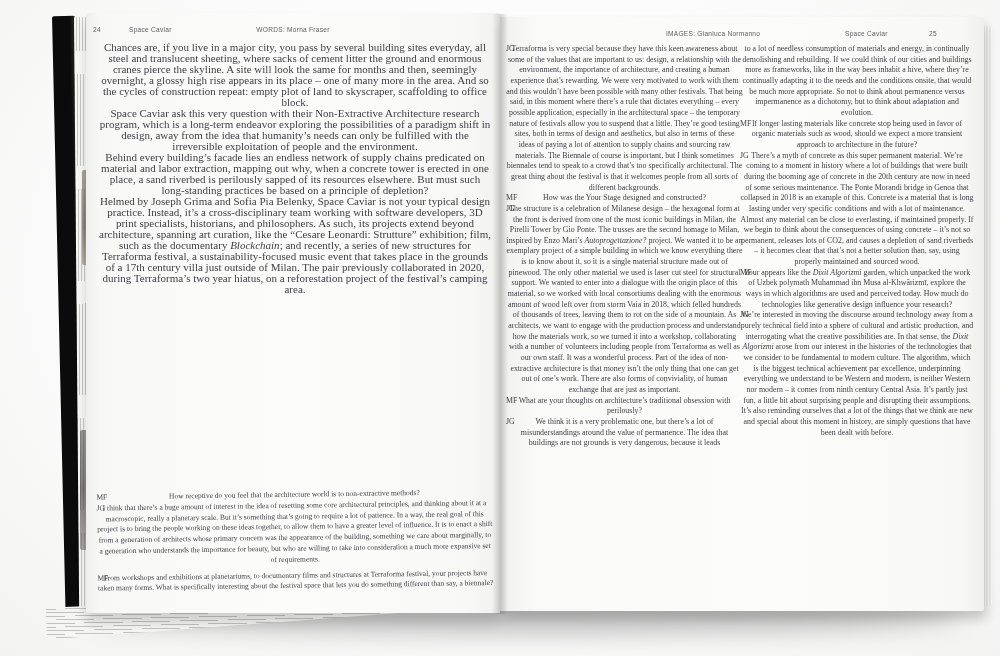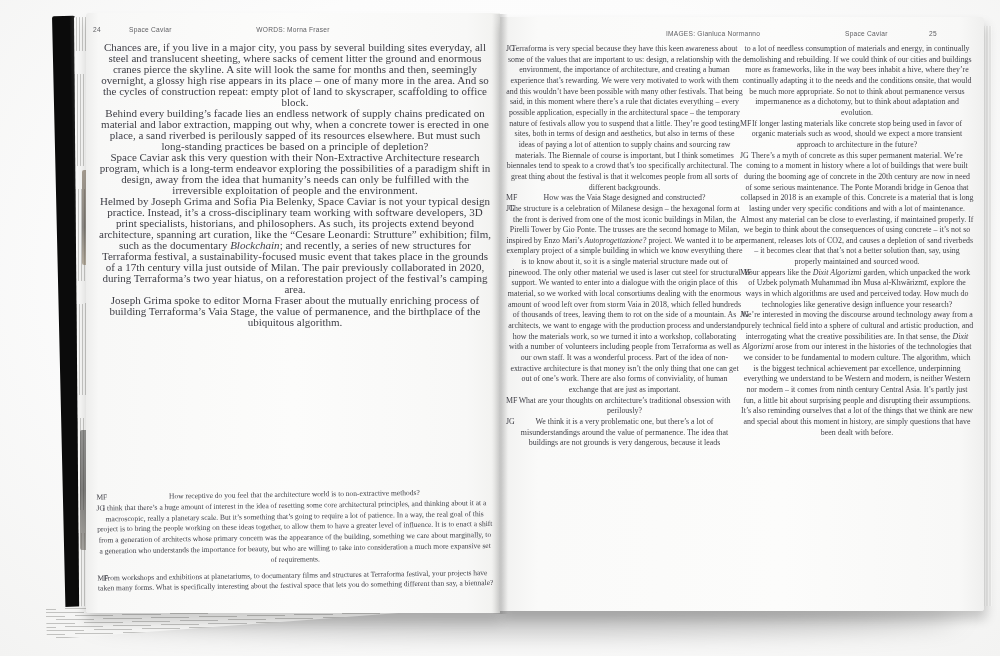--- a/index.html
+++ b/index.html
@@ -86,27 +86,26 @@
     <div class="pg-header">
       <span class="lp-num">24</span>
       <span class="lp-title">Space Caviar</span>
       <span class="lp-credit">WORDS: Morna Fraser</span>
     </div>
 
     <div class="lp-intro">
 
         <p><span>Chances are, if you live in a major city, you pass by several building sites everyday, all steel and translucent sheeting, where sacks of cement litter the ground and enormous cranes pierce the skyline. A site will look the same for months and then, seemingly overnight, a glossy high rise appears in its place – one of many more in the area. And so the cycles of construction repeat: empty plot of land to skyscraper, scaffolding to office block.</span></p>
 
+        <p><span>Space Caviar ask this very question with their Non-Extractive Architecture research program, which is a long-term endeavor exploring the possibilities of a paradigm shift in design, away from the idea that humanity’s needs can only be fulfilled with the irreversible exploitation of people and the environment.</span></p>
+
         <p><span>Behind every building’s facade lies an endless network of supply chains predicated on material and labor extraction, mapping out why, when a concrete tower is erected in one place, a sand riverbed is perilously sapped of its resources elsewhere. But must such long-standing practices be based on a principle of depletion?</span></p>
-
-        <p><span>Space Caviar ask this very question with their Non-Extractive Architecture research program, which is a long-term endeavor exploring the possibilities of a paradigm shift in design, away from the idea that humanity’s needs can only be fulfilled with the irreversible exploitation of people and the environment.</span></p>
 
         <p><span>Helmed by Joseph Grima and Sofia Pia Belenky, Space Caviar is not your typical design practice. Instead, it’s a cross-disciplinary team working with software developers, 3D print specialists, historians, and philosophers. As such, its projects extend beyond architecture, spanning art curation, like the “Cesare Leonardi: Strutture” exhibition; film, such as the documentary </span><i>Blockchain</i><span>; and recently, a series of new structures for Terraforma festival, a sustainability-focused music event that takes place in the grounds of a 17th century villa just outside of Milan. The pair previously collaborated in 2020, during Terraforma’s two year hiatus, on a reforestation project of the festival’s camping area.</span></p>
 
-        <p><span>Joseph Grima spoke to editor Morna Fraser about the mutually enriching process of building Terraforma’s Vaia Stage, the value of permanence, and the birthplace of the ubiquitous algorithm.</span></p>
       </div>
 
     <div class="lp-qa">
 
         <div class="qa">
           <span class="speaker"><span>MF</span></span>
           <div class="qa-text"><span>How receptive do you feel that the architecture world is to non-extractive methods?</span></div>
         </div>
 
         <div class="qa">
@@ -130,21 +129,21 @@
 
     <div class="rp-col rp-col1">
 
         <div class="qa">
           <span class="speaker"><span>JG</span></span>
           <div class="qa-text"><span>Terraforma is very special because they have this keen awareness about some of the values that are important to us: design, a relationship with the environment, the importance of architecture, and creating a human experience that’s rewarding. We were very motivated to work with them and this wouldn’t have been possible with many other festivals. That being said, in this moment where there’s a rule that dictates everything – every possible application, especially in the architectural space – the temporary nature of festivals allow you to suspend that a little. They’re good testing sites, both in terms of design and aesthetics, but also in terms of these ideas of paying a lot of attention to supply chains and sourcing raw materials. The Biennale of course is important, but I think sometimes biennales tend to speak to a crowd that’s too specifically architectural. The great thing about the festival is that it welcomes people from all sorts of different backgrounds.</span></div>
         </div>
 
         <div class="qa">
           <span class="speaker"><span>MF</span></span>
-          <div class="qa-text"><span>How was the Vaia Stage designed and constructed?</span></div>
+          <div class="qa-text"><span>How was the Your Stage designed and constructed?</span></div>
         </div>
 
         <div class="qa">
           <span class="speaker"><span>JG</span></span>
           <div class="qa-text"><span>The structure is a celebration of Milanese design – the hexagonal form at the front is derived from one of the most iconic buildings in Milan, the Pirelli Tower by Gio Ponte. The trusses are the second homage to Milan, inspired by Enzo Mari’s </span><i>Autoprogettazione?</i><span> project. We wanted it to be an exemplary project of a simple building in which we know everything there is to know about it, so it is a single material structure made out of pinewood. The only other material we used is laser cut steel for structural support. We wanted to enter into a dialogue with the origin place of this material, so we worked with local consortiums dealing with the enormous amount of wood left over from storm Vaia in 2018, which felled hundreds of thousands of trees, leaving them to rot on the side of a mountain. As architects, we want to engage with the production process and understand how the materials work, so we turned it into a workshop, collaborating with a number of volunteers including people from Terraforma as well as our own staff. It was a wonderful process. Part of the idea of non-extractive architecture is that money isn’t the only thing that one can get out of one’s work. There are also forms of conviviality, of human exchange that are just as important.</span></div>
         </div>
 
         <div class="qa">
           <span class="speaker"><span>MF</span></span>
           <div class="qa-text"><span>What are your thoughts on architecture’s traditional obsession with perilously?</span></div>

